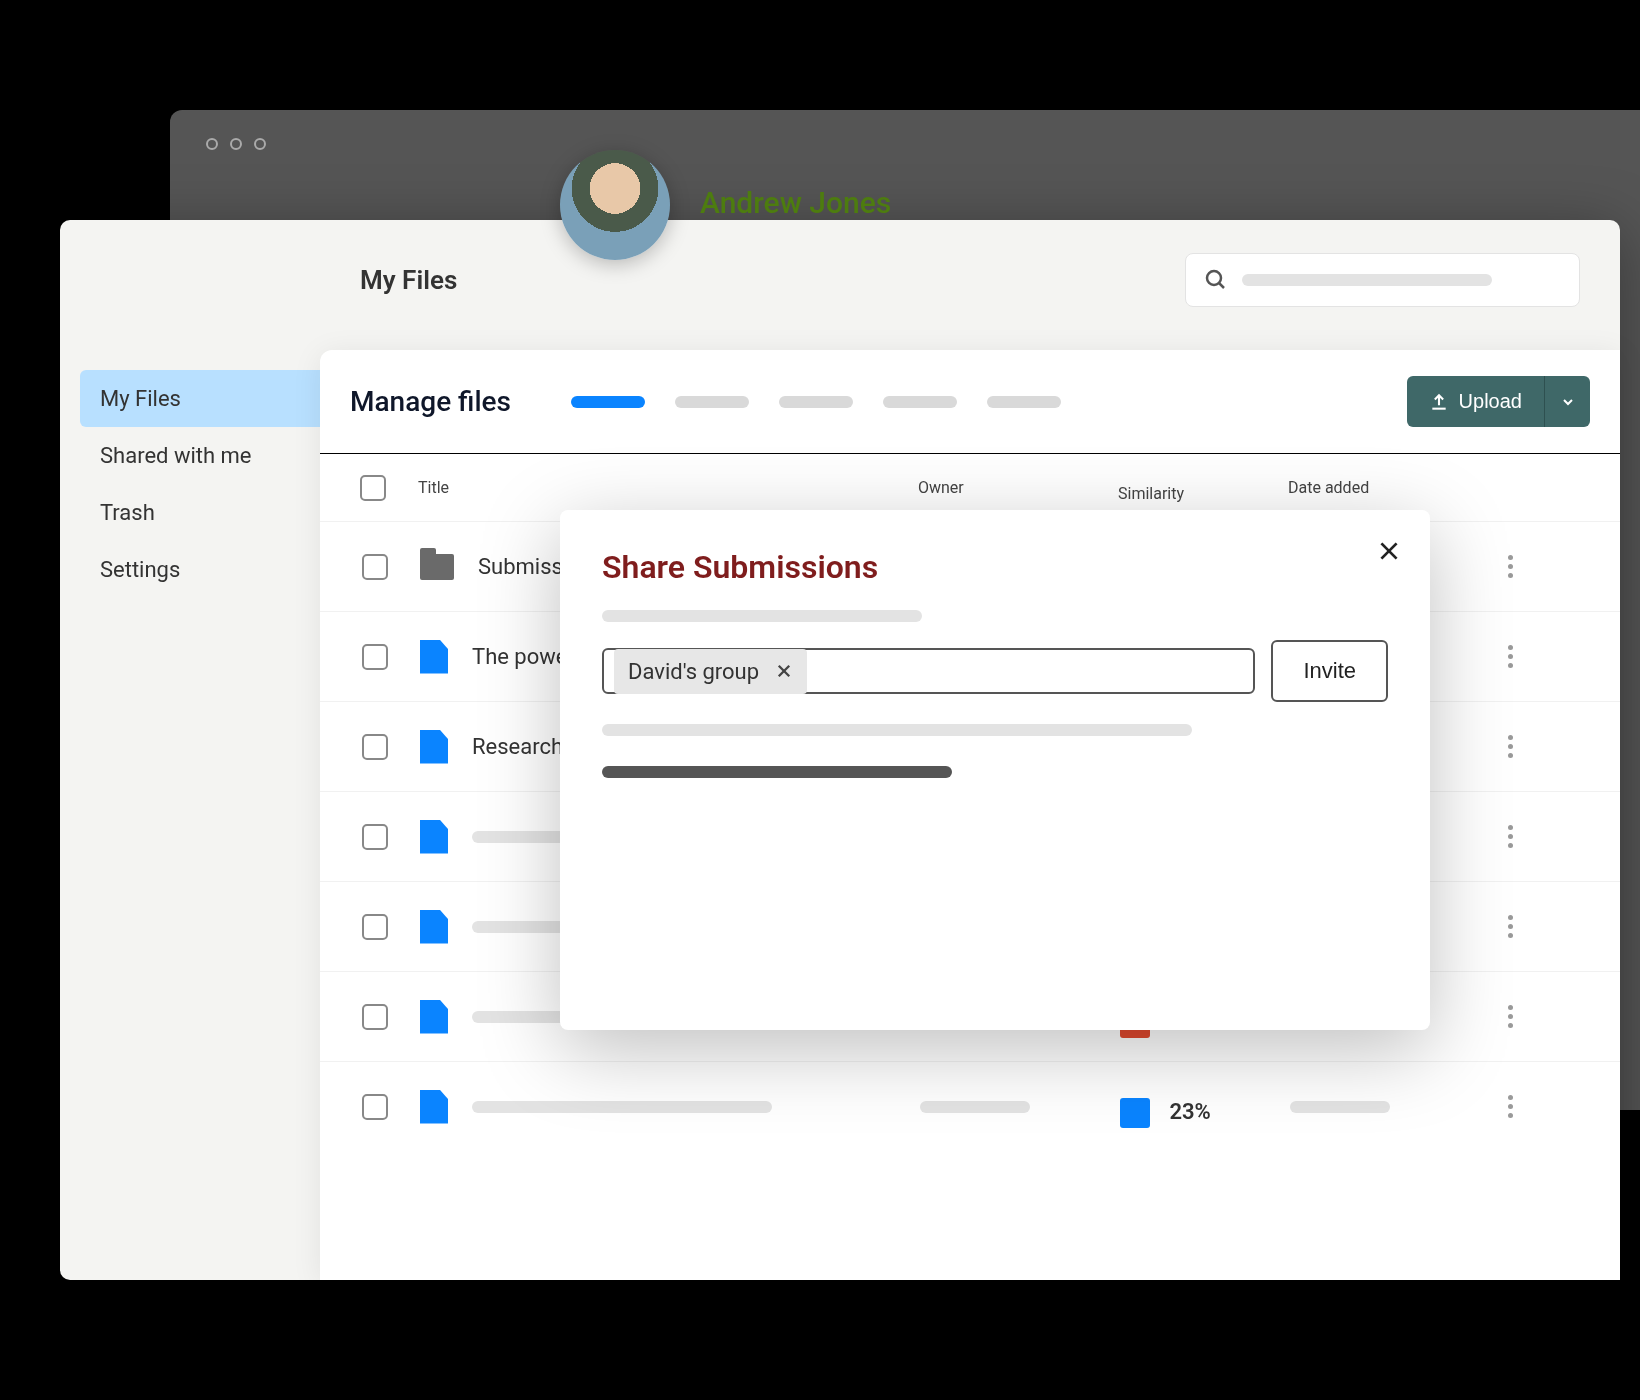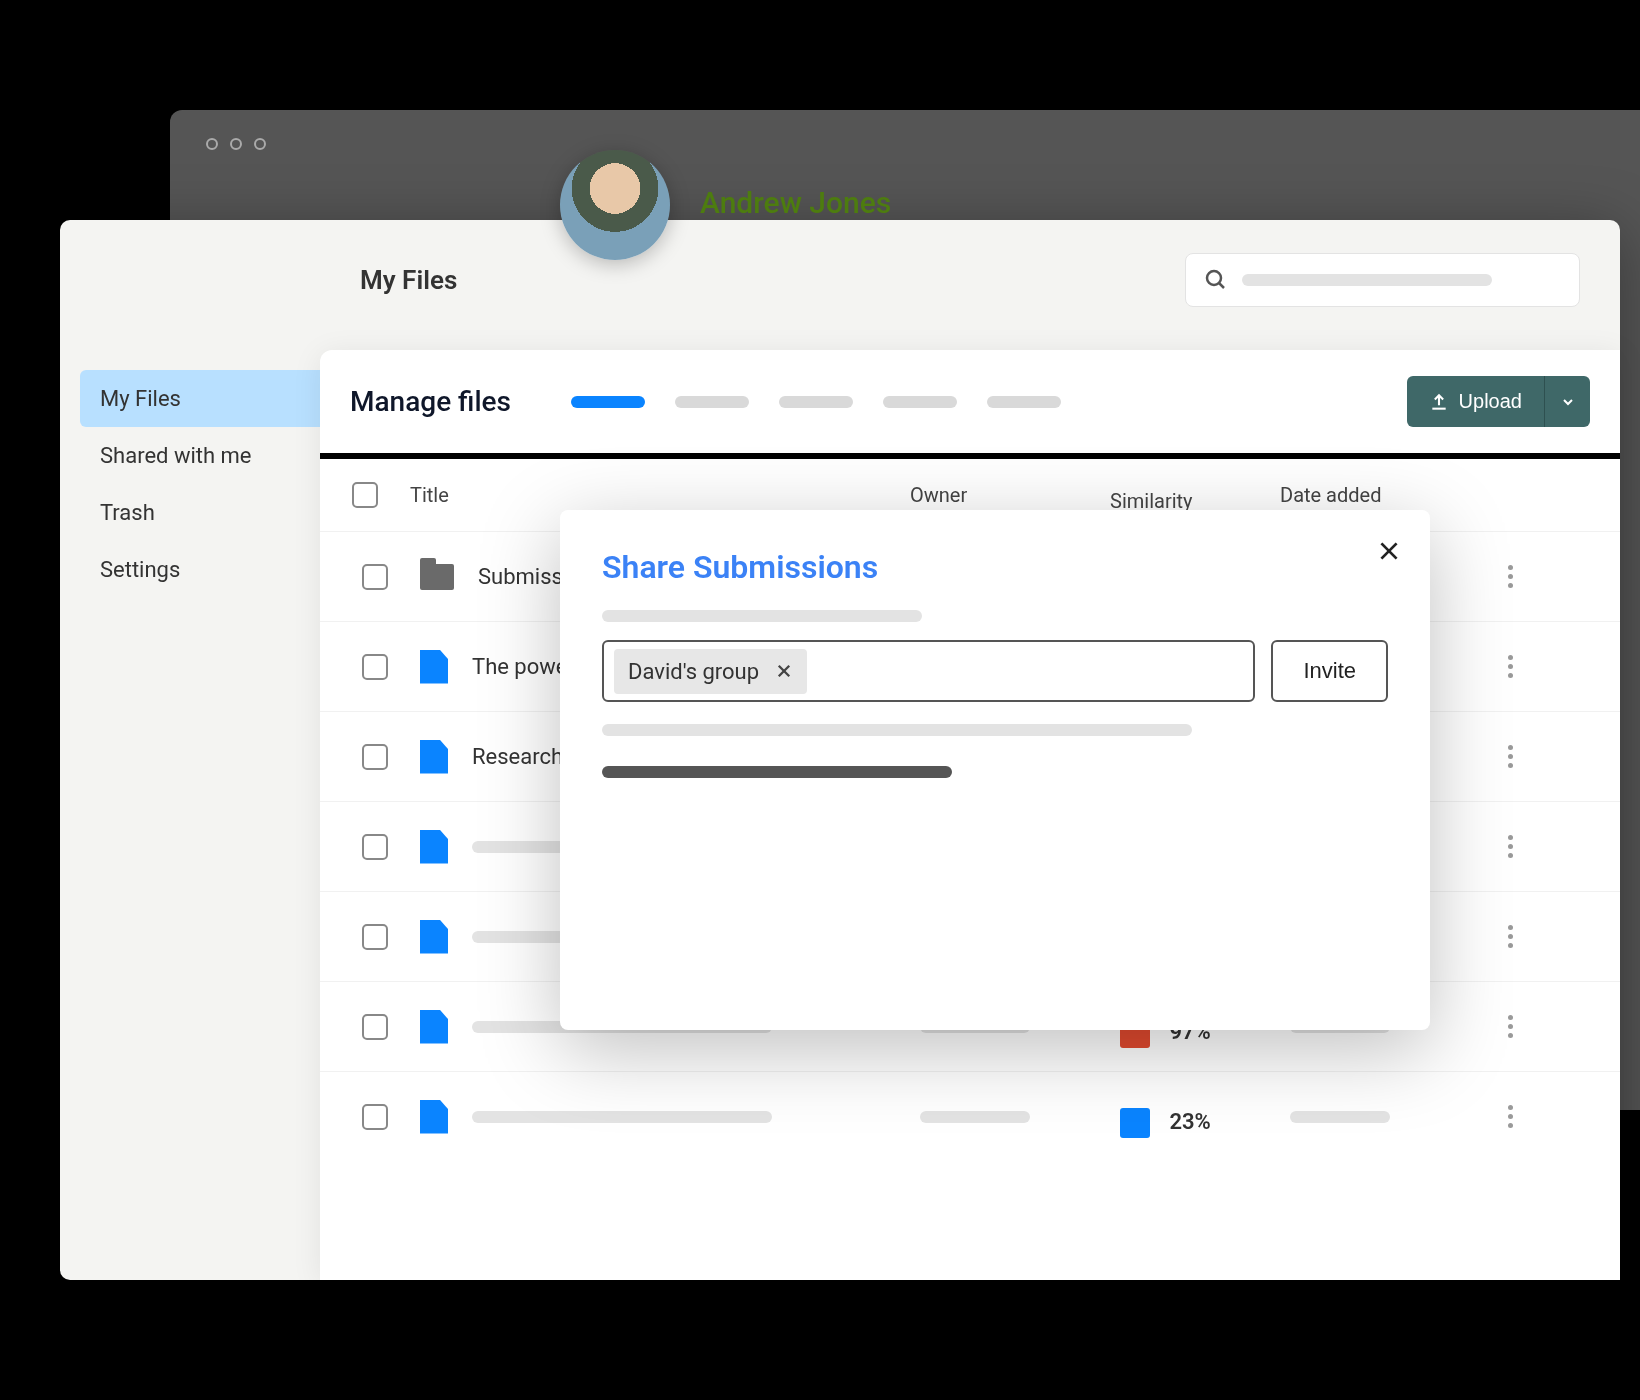--- a/index.html
+++ b/index.html
@@ -95,23 +95,23 @@
     background: #3f6868; color: #fff; border: none;
     padding: 14px 22px; font-size: 20px; border-radius: 6px 0 0 6px;
     display: flex; align-items: center; gap: 10px; cursor: pointer;
   }
   .btn-upload-more {
     background: #3f6868; color: #fff; border: none; border-left: 1px solid #2e5050;
     width: 46px; border-radius: 0 6px 6px 0; cursor: pointer;
     display: flex; align-items: center; justify-content: center;
   }
   .table-head {
-    display: flex; align-items: center; padding: 18px 20px;
-    border-top: 6px solid #000000;
-    color: #444; font-size: 20px;
+    display: flex; align-items: center; padding: 18px 28px;
+    border-top: 1px solid #000000;
+    color: #444; font-size: 16px;
   }
   .col-check { width: 50px; display: flex; align-items: center; justify-content: center; }
   .cbox {
     width: 26px; height: 26px; border: 2.5px solid #888; border-radius: 5px; background: #fff;
   }
   .col-title { width: 520px; padding-left: 20px; }
   .col-author { width: 200px; }
   .col-sim { width: 170px; margin-top: 12px; }
   .col-date { width: 200px; }
   .col-more { width: 40px; }
@@ -138,24 +138,24 @@
     width: 870px; height: 520px;
     background: #fff; border-radius: 8px;
     box-shadow: 0 20px 80px rgba(0,0,0,0.25);
     padding: 38px 42px;
     z-index: 100;
   }
   .modal-close {
     position: absolute; right: 28px; top: 28px; cursor: pointer;
     font-size: 30px; color: #333;
   }
-  .modal h2 { font-size: 32px; font-weight:600; color:#3b82f6; margin-bottom: 24px; }
+  .modal h2 { font-size: 32px; font-weight:600; color:#7f1d1d; margin-bottom: 24px; }
   .modal .mrow { display:flex; gap:16px; align-items:center; }
   .chip-input {
-    flex: 1; border: 2.5px solid #555; border-radius: 6px; height: 62px;
+    flex: 1; border: 2.5px solid #555; border-radius: 6px; height: 46px;
     display: flex; align-items: center; padding: 0 10px; gap: 10px;
   }
   .chip {
     background: #e7e7e7; border-radius: 4px; padding: 10px 14px;
     display: flex; align-items: center; gap: 16px; font-size: 22px; color:#333;
   }
   .chip .x { font-size: 22px; color:#444; cursor:pointer; }
   .btn-invite {
     border: 2.5px solid #555; background:#fff; border-radius:6px;
     height:62px; padding: 0 30px; font-size:22px; cursor:pointer; color:#222;

